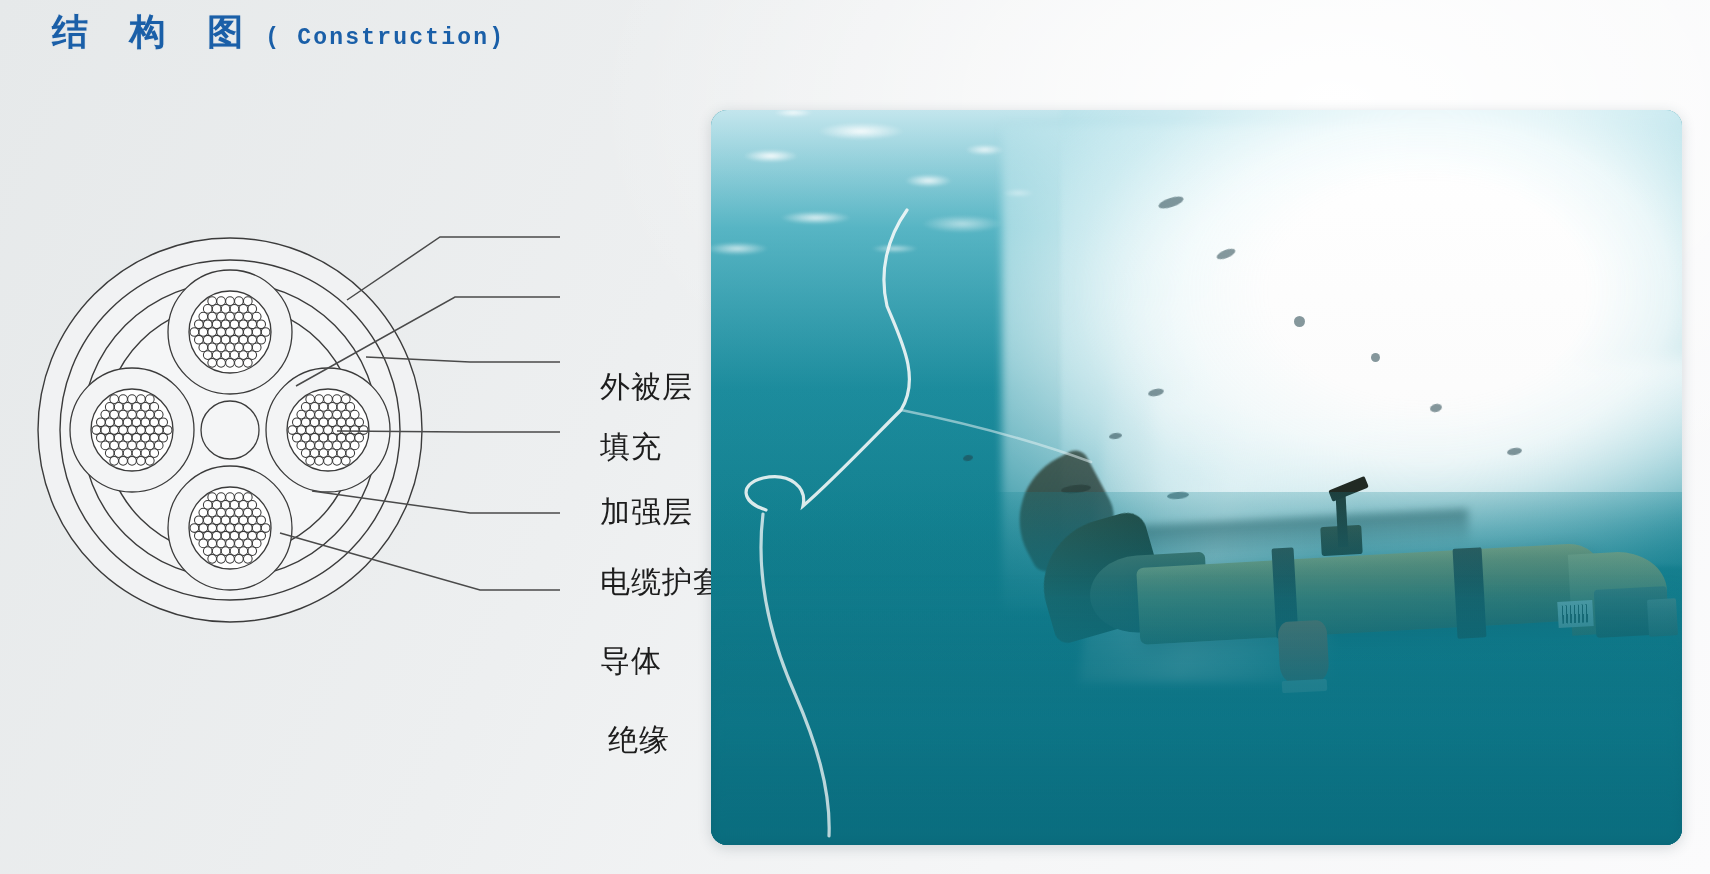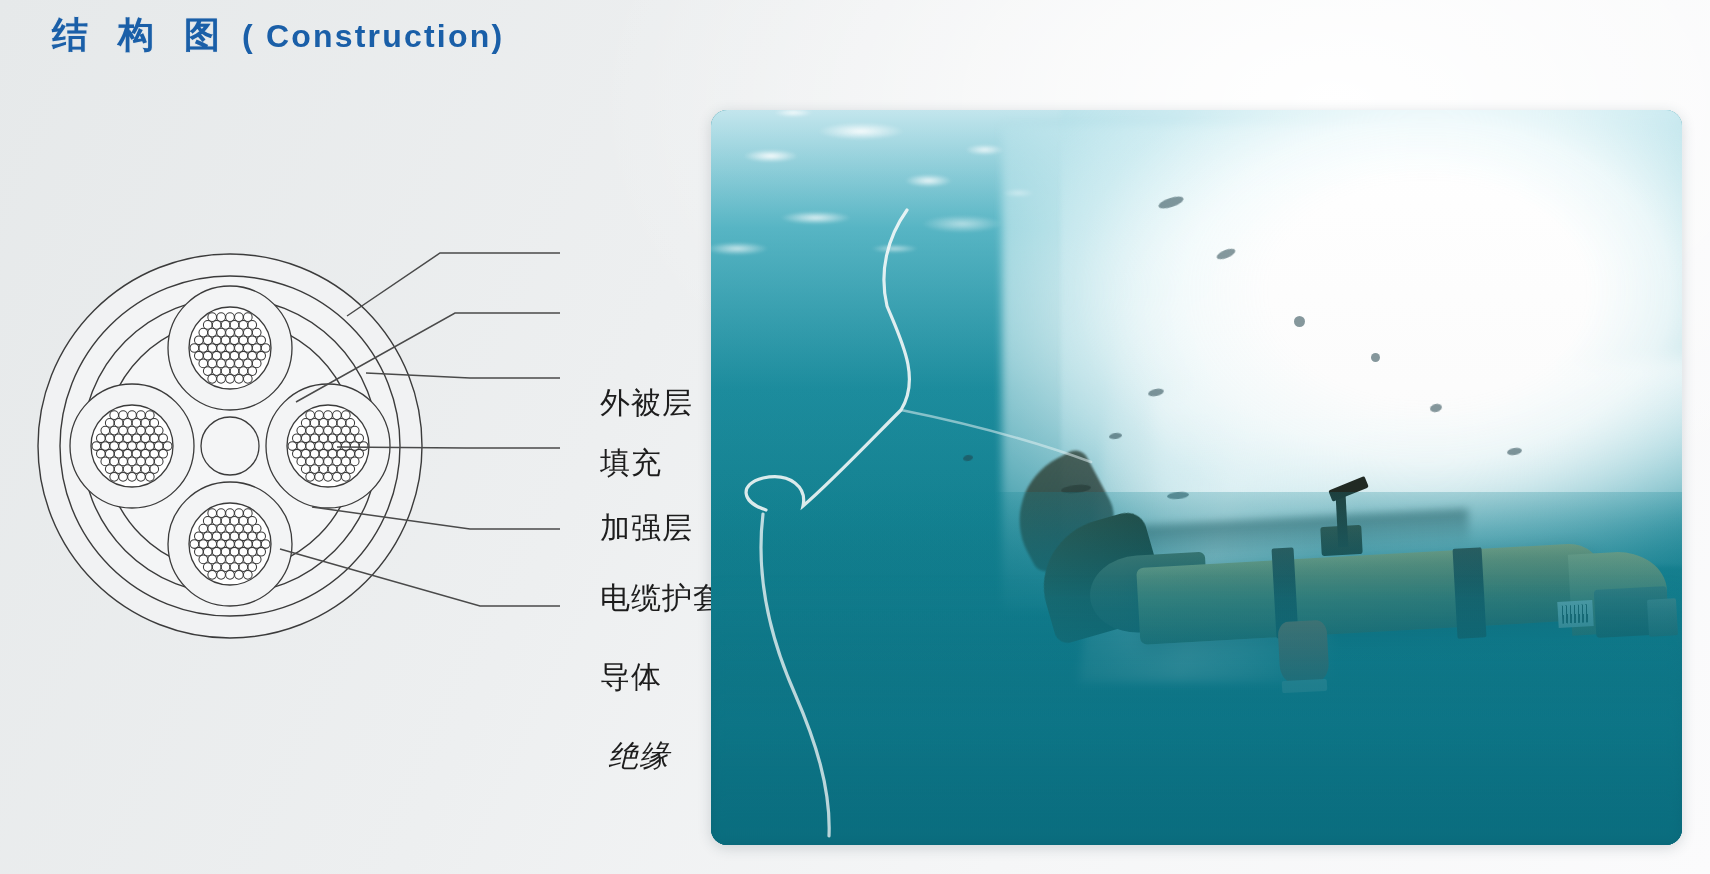--- a/index.html
+++ b/index.html
@@ -8,34 +8,34 @@
     font-family:"Liberation Sans","DejaVu Sans",sans-serif;
     background:
       radial-gradient(ellipse 1200px 700px at 78% 12%, #ffffff 0%, rgba(255,255,255,0) 62%),
       linear-gradient(115deg, #e6e9ea 0%, #edeff0 38%, #f5f6f7 66%, #fbfbfc 100%);
     position:relative;
   }
 
   
   #title-block {
     position:absolute; left:52px; top:17px;
-    display:flex; align-items:baseline; white-space:nowrap;
+    display:flex; align-items:baseline; white-space:nowrap;font-family:Liberation Mono, monospace;
   }
   #title-cn {
     font-size:36px; font-weight:bold; color:#1a5fa8;
     letter-spacing:10px; line-height:1;
     text-shadow:0 0 1px rgba(26,95,168,.35);
   }
   #title-en {
-    font-size:32px; font-weight:bold; color:#1a5fa8;
+    font-size:23px; font-weight:bold; color:#1a5fa8;
     letter-spacing:2.2px; line-height:1; margin-left:12px;
   }
 
   
-  #diagram-wrap { position:absolute; left:0px; top:166px; width:740px; height:560px; }
+  #diagram-wrap { position:absolute; left:0px; top:150px; width:740px; height:560px; }
   #diagram-svg { display:block; }
 
   
   .diag-label {
     position:absolute;
     font-size:30px; color:#1d1d1d; letter-spacing:1px;
     white-space:nowrap; line-height:1;
     font-family:"Liberation Sans","DejaVu Sans",sans-serif;
   }
 
@@ -507,21 +507,21 @@
       <path d="M 312 341 L 470 363 L 560 363"></path>
       <path d="M 280 383 L 480 440 L 560 440"></path>
     </g>
   </svg>
 
   <div class="diag-label" style="left:600px; top:222px;">外被层</div>
   <div class="diag-label" style="left:600px; top:282px;">填充</div>
   <div class="diag-label" style="left:600px; top:347px;">加强层</div>
   <div class="diag-label" style="left:600px; top:417px;">电缆护套</div>
   <div class="diag-label" style="left:600px; top:498px;font-family:Liberation Mono, monospace;">导体</div>
-  <div class="diag-label" style="left:608px; top:575px;font-style:italic;">绝缘</div>
+  <div class="diag-label" style="left:608px; top:575px;">绝缘</div>
 </div>
 
 <div id="photo-card">
   <div id="photo-inner">
     <div class="ph water-base"></div>
     <div class="ph ripples"></div>
     <div class="ph iceberg"></div>
     <div class="ph iceberg-edge"></div>
     <div class="ph ice-shelf"></div>
     <div class="ph sun-glow"></div>

